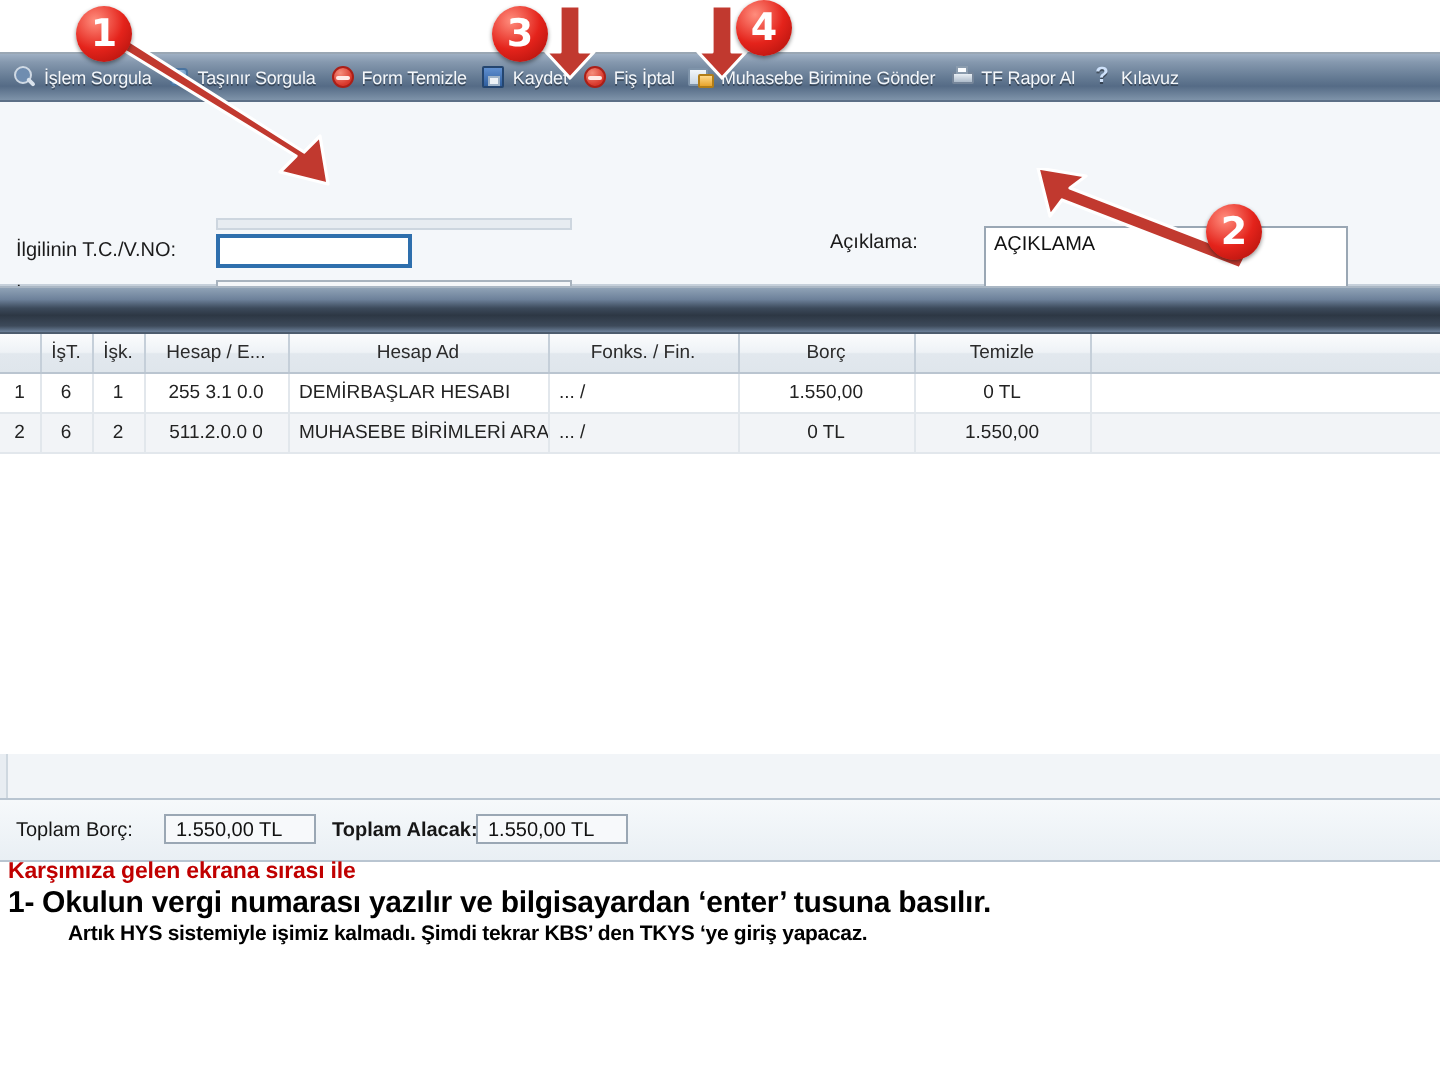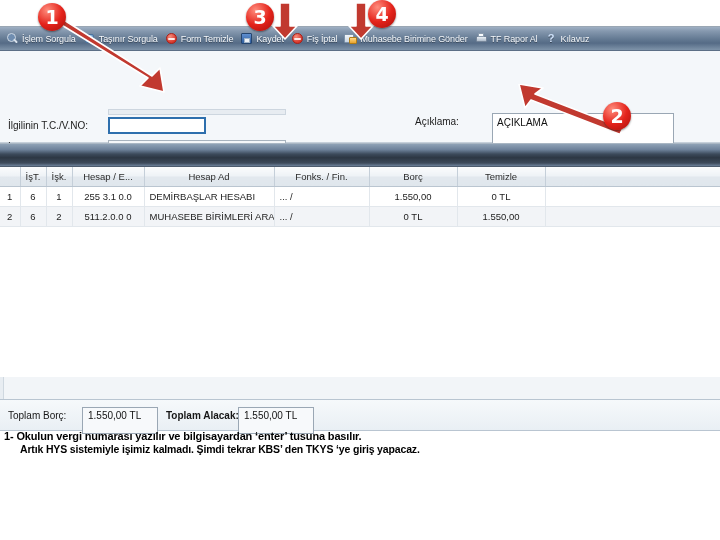--- a/index.html
+++ b/index.html
@@ -227,21 +227,21 @@
     background: linear-gradient(to bottom,#f6f9fb,#e9eff4);
     border-top: 1px solid #b9c5d1;
     border-bottom: 1px solid #b9c5d1;
     box-sizing: border-box;
     padding-left: 38px;
   }
   #totals .t-label {
     position: absolute; font-size: 10px; color: #161616; top: 10px; white-space: nowrap;
   }
   #totals .t-box {
-    position: absolute; top: 7px; height: 27px; background:#f7f9fb;
+    position: absolute; top: 7px; height: 15px; background:#f7f9fb;
     border: 1px solid #9aa7b4; box-sizing: border-box;
     font-size: 10px; color:#111; padding: 2px 5px; white-space: nowrap;
   }
   #lbl-toplam-borc { left: 8px; }
   #box-toplam-borc { left: 82px; width: 76px; }
   #lbl-toplam-alacak { left: 166px; font-weight: bold; }
   #box-toplam-alacak { left: 238px; width: 76px; }
 
   
   #left-rail {
@@ -279,27 +279,27 @@
   }
   #instr-title {
     color: #c00000;
     font-size: 11.5px;
     font-weight: bold;
     margin: 0 0 1px 4px;
     letter-spacing: -0.1px;
   }
   .instr-line {
     color: #000000;
-    font-size: 11px;
+    font-size: 15px;
     font-weight: bold;
     margin: 0 0 1px 4px;
     letter-spacing: -0.15px;
     white-space: nowrap;
   }
-  .instr-line.indent { margin-left: 20px; font-size: 10.5px; }
+  .instr-line.indent { margin-left: 34px; font-size: 10.5px; }
 </style>
 </head>
 <body>
 
 <div id="app-window">
 
   <div id="left-rail"></div>
 
   <div id="form-area">
 
@@ -447,15 +447,16 @@
 <svg class="arrow-svg" style="left:348px; top:2px;" width="26" height="38" viewBox="0 0 26 38">
   <polygon points="8,1 18,1 18,24 25,24 13,37 1,24 8,24" fill="#c1392f" stroke="#ffffff" stroke-width="1.6" stroke-linejoin="round"></polygon>
 </svg>
 
 <div class="badge" id="badge-1">1</div>
 <div class="badge" id="badge-2">2</div>
 <div class="badge" id="badge-3">3</div>
 <div class="badge" id="badge-4">4</div>
 
 <div id="instructions">
+  <p id="instr-title">Karşımıza gelen ekrana sırası ile</p>
   <p class="instr-line">1-  Okulun vergi numarası yazılır ve bilgisayardan ‘enter’ tusuna basılır.</p>
   <p class="instr-line indent">Artık HYS sistemiyle  işimiz kalmadı. Şimdi tekrar KBS’ den TKYS ‘ye giriş yapacaz.</p>
 </div>
 
 </body></html>

